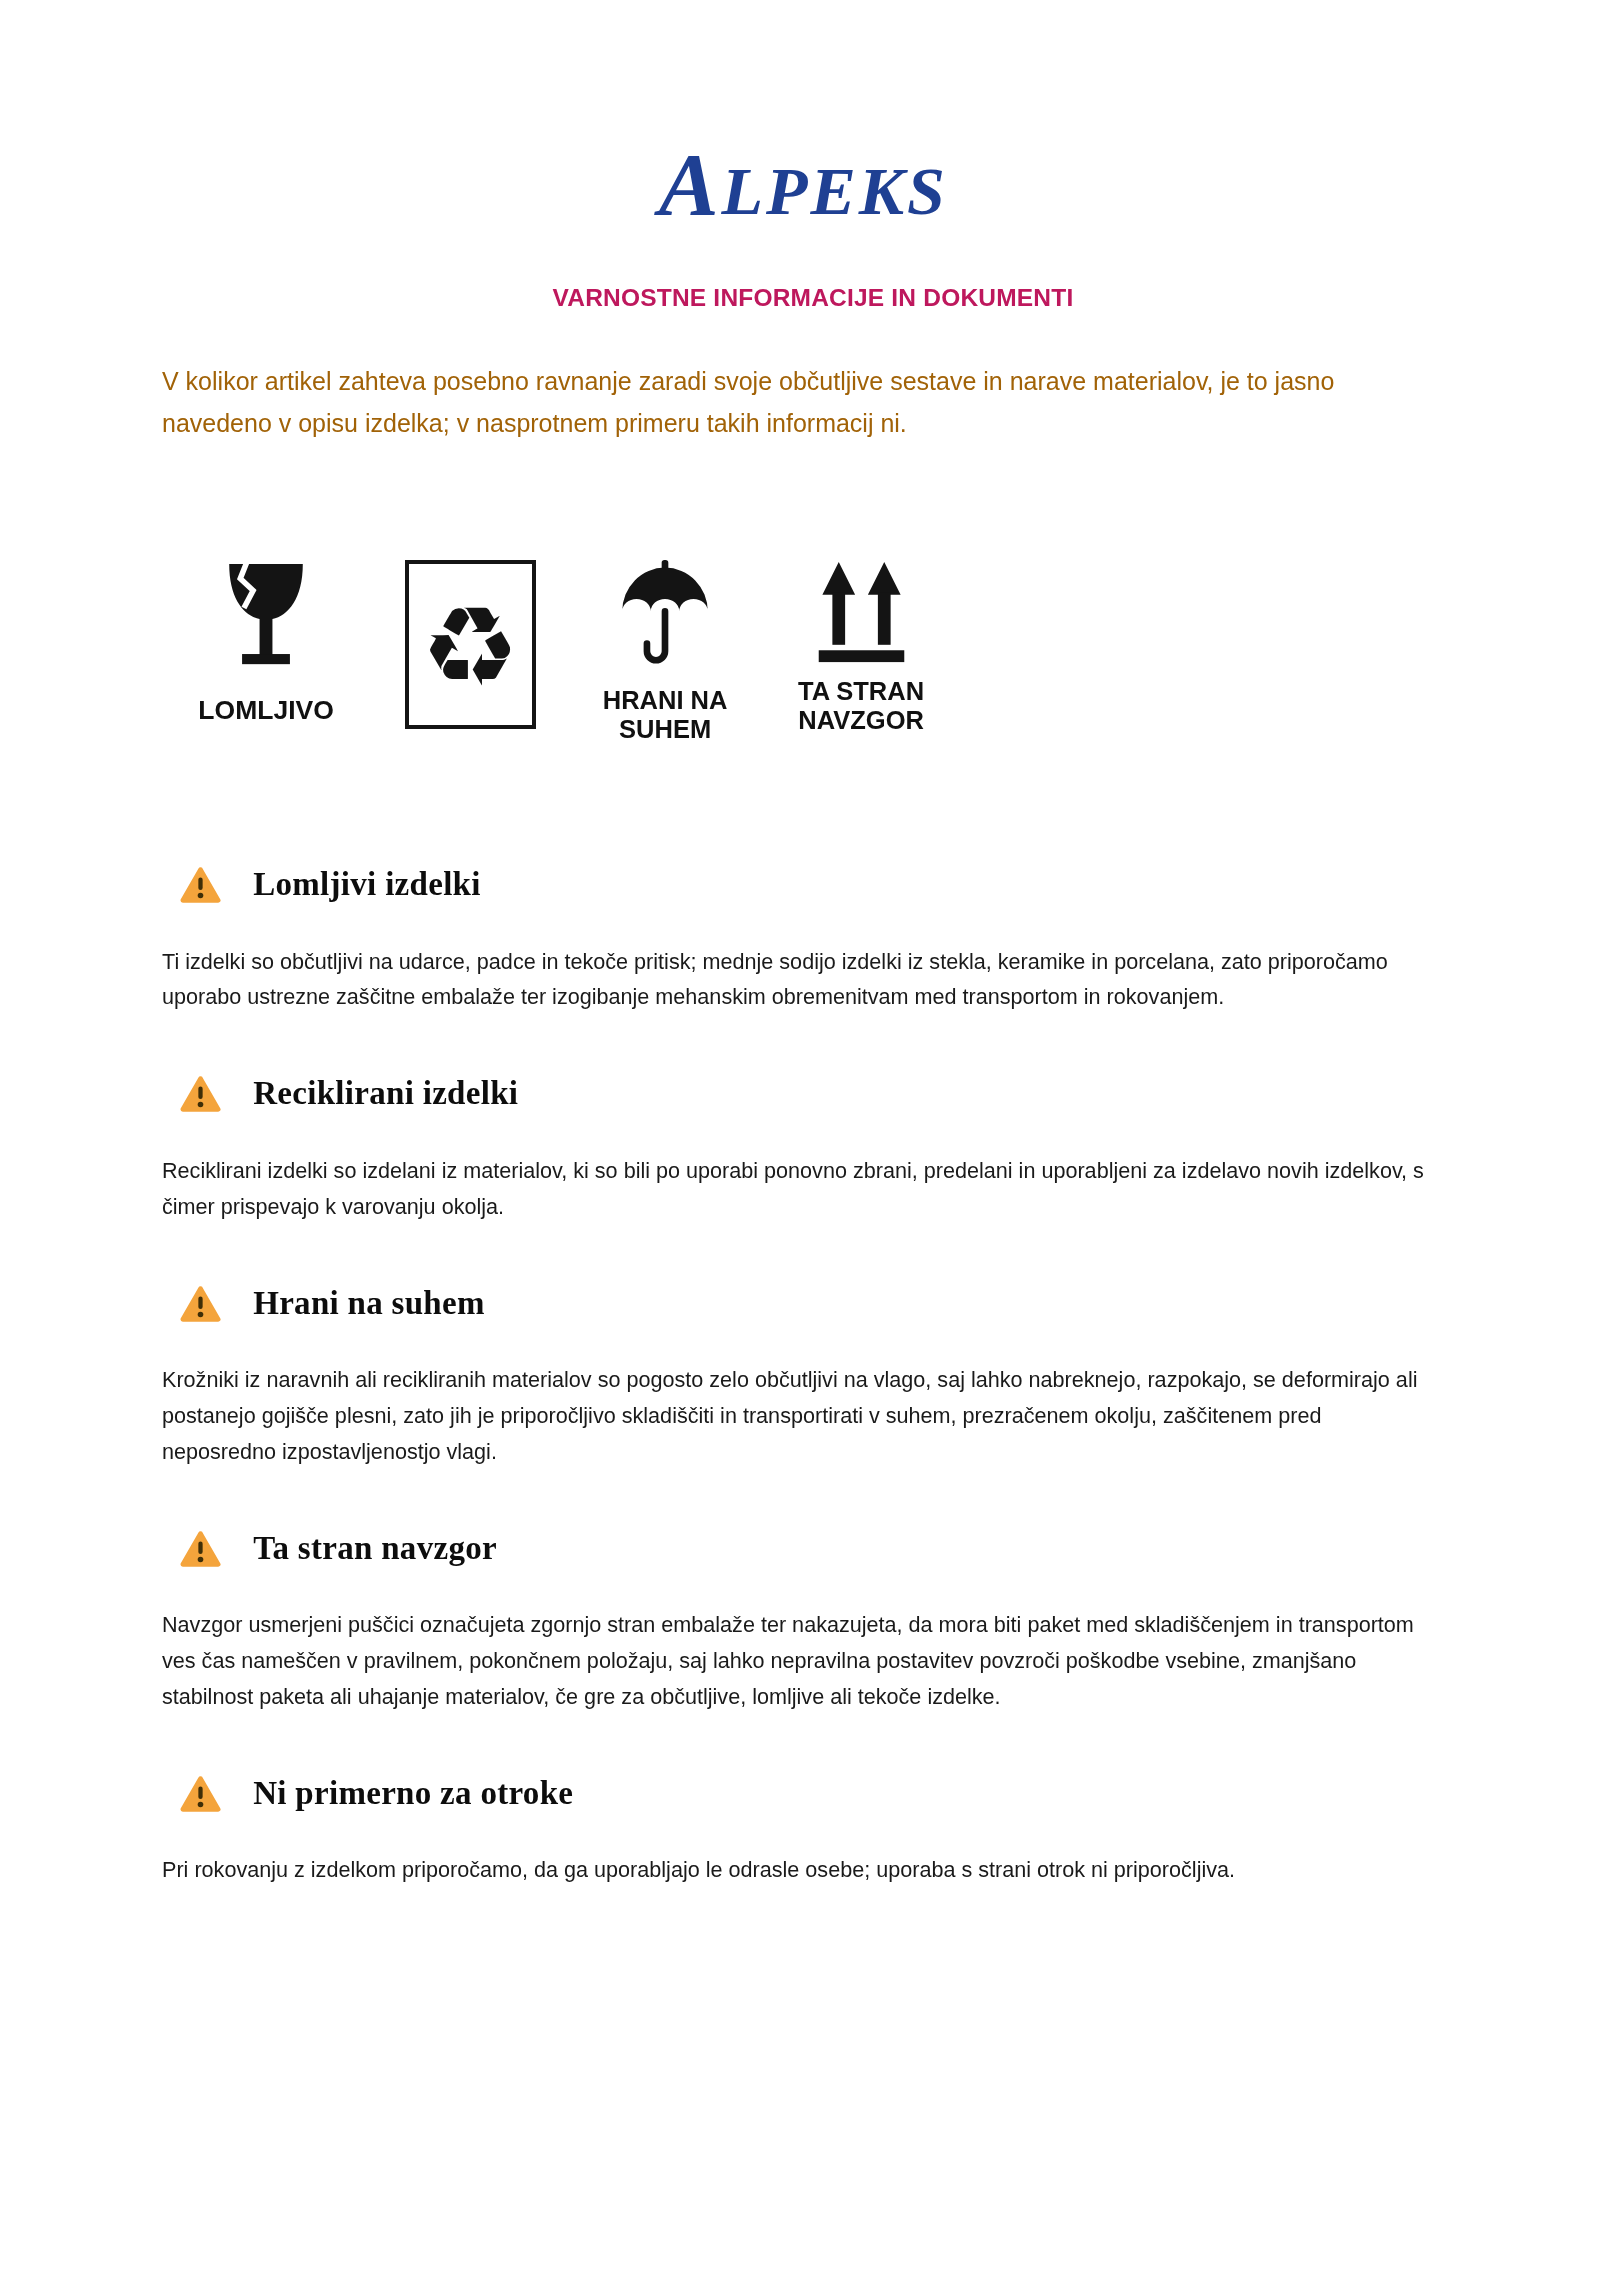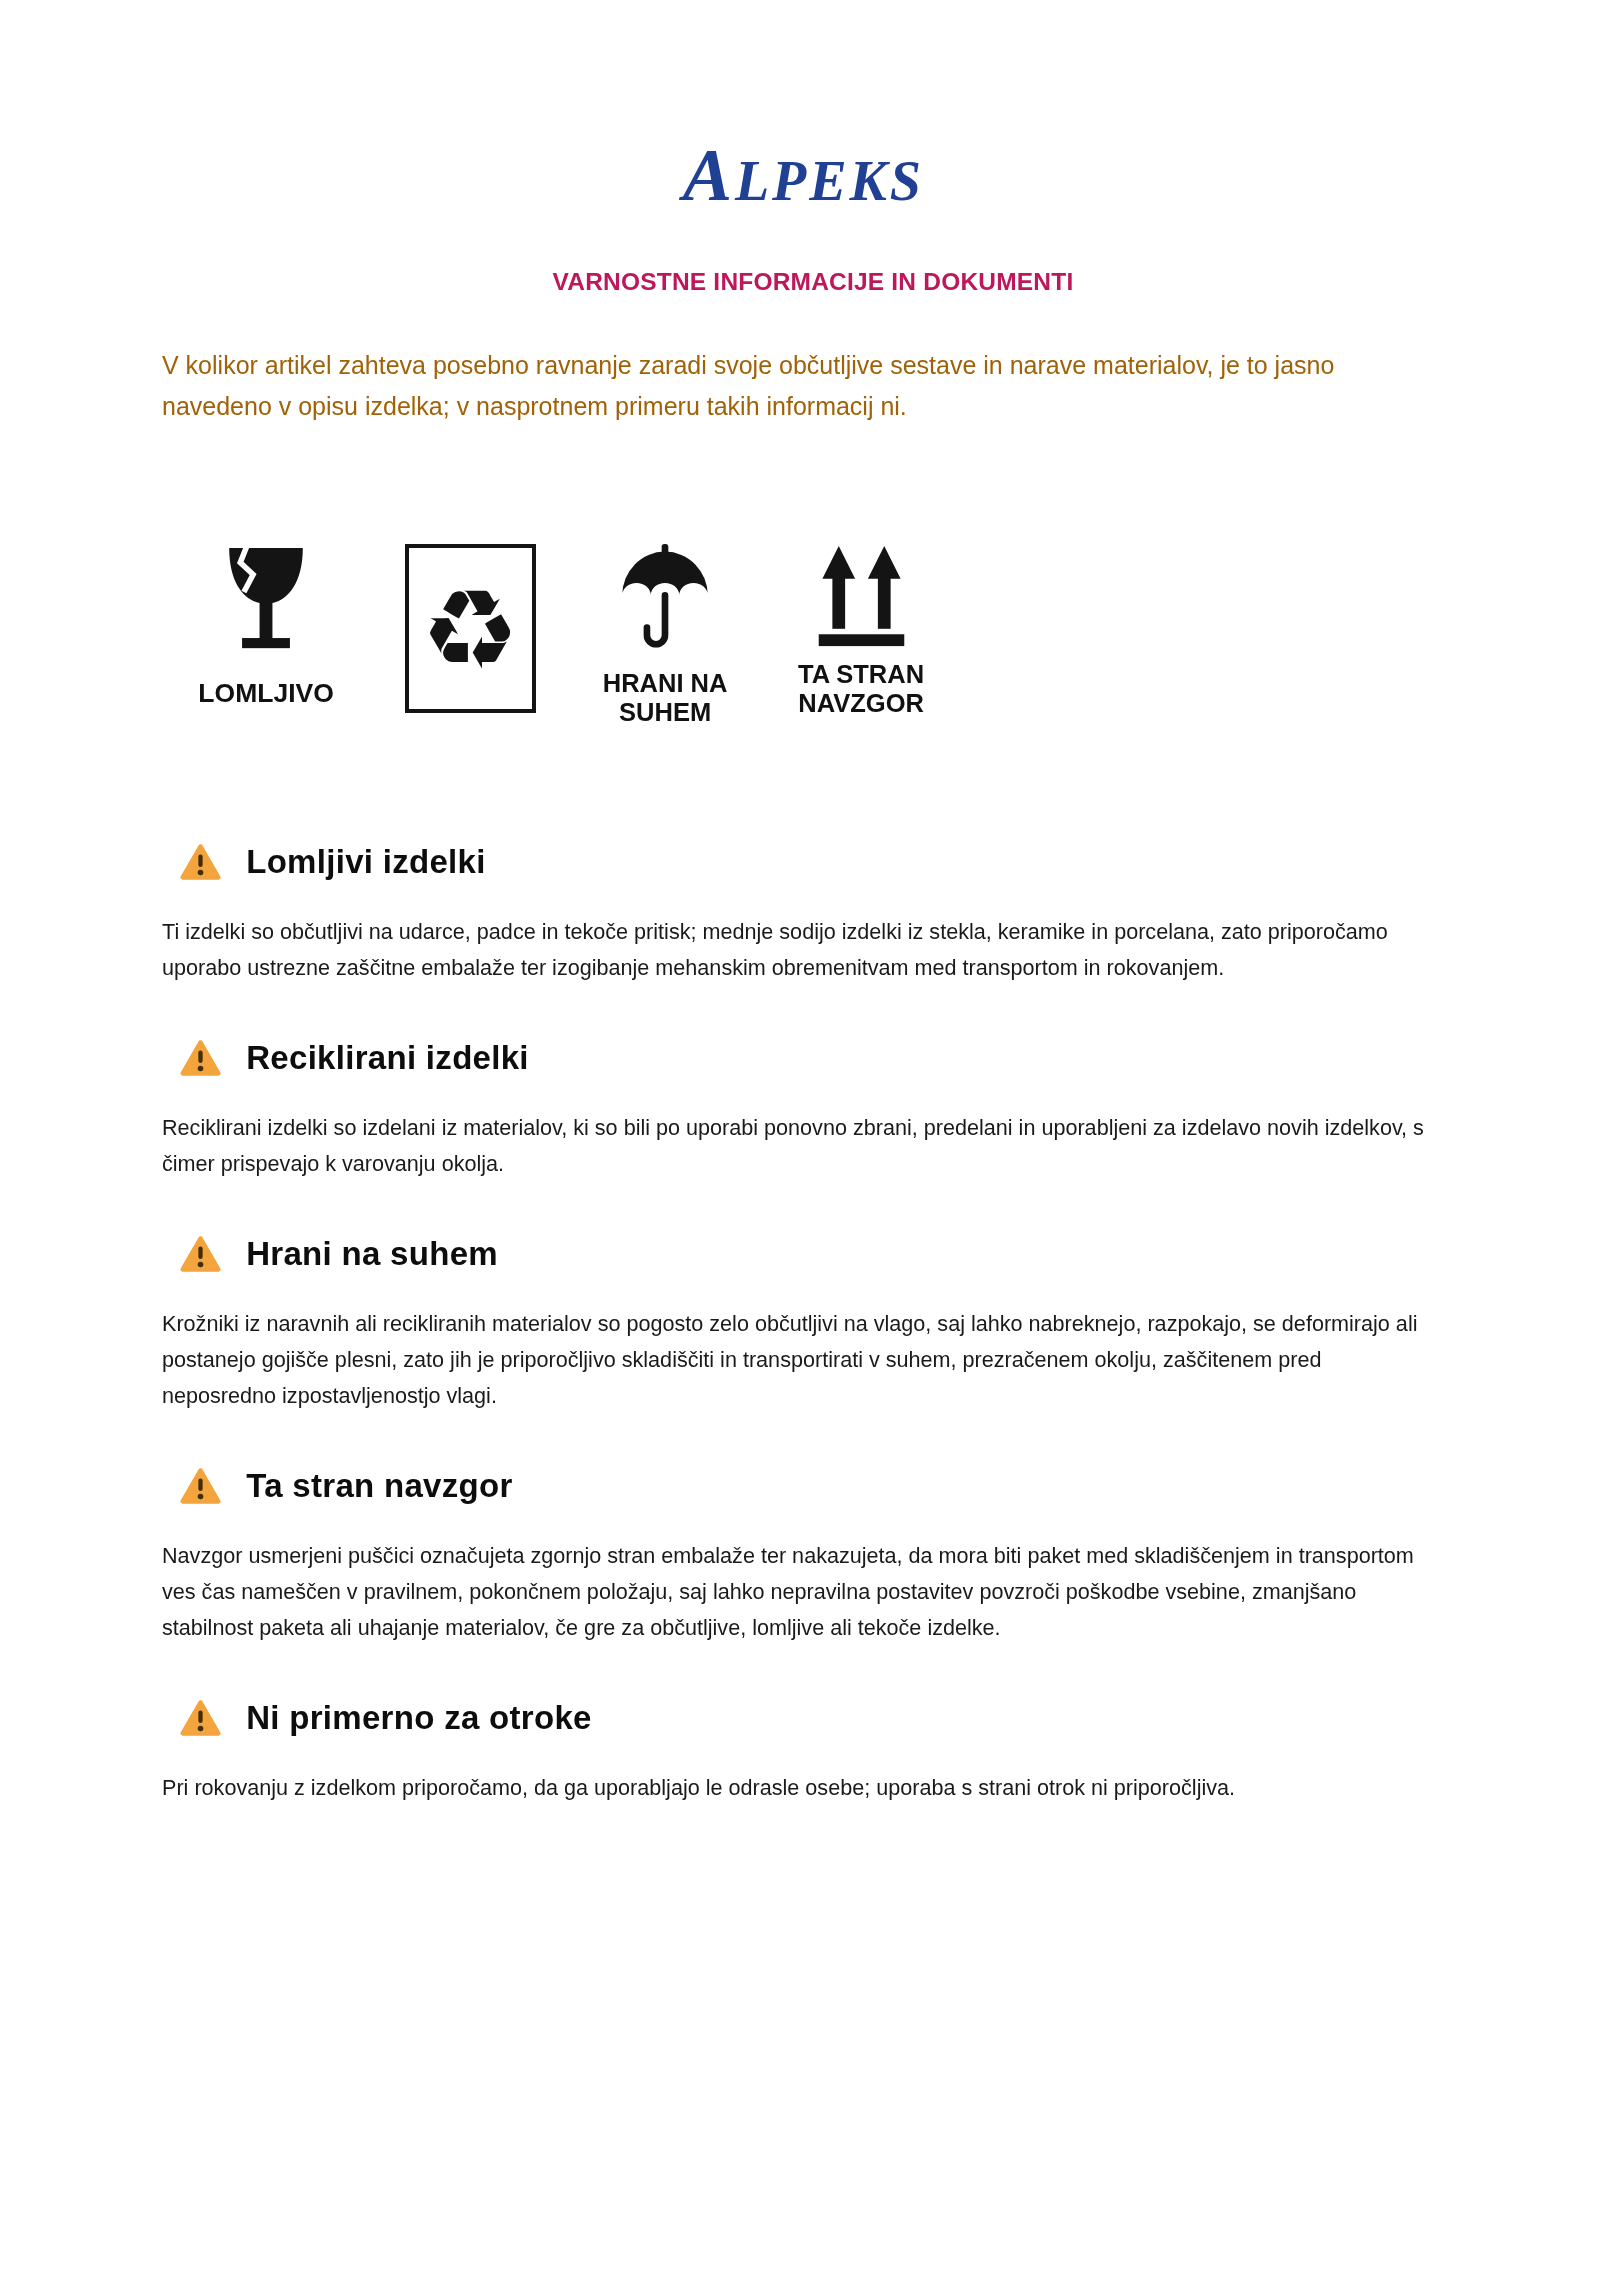--- a/index.html
+++ b/index.html
@@ -13,21 +13,21 @@
   }
   .page {
     padding: 137px 157px 59px 162px;
   }
   
   .logo {
     text-align: center;
     font-family: "Liberation Serif", serif;
     font-style: italic;
     font-weight: 700;
-    font-size: 56px;
+    font-size: 68px;
     letter-spacing: 2.9px;
     color: #1f4093;
     line-height: 1.05;
     margin-right: 19.6px;
   }
   .logo::first-letter { font-size: 1.32em; }
   
   .doc-title {
     text-align: center;
     font-weight: 700;
@@ -89,25 +89,25 @@
   
   .sections { margin-top: 108px; }
   .sec { margin: 0; }
   .sec-head {
     display: flex;
     align-items: center;
     gap: 17.6px;
     margin-left: 17.6px;
   }
   .sec-head h2 {
-    font-family: Liberation Sans, sans-serif;
+    font-family: Liberation Serif, serif;
     font-weight: 700;
     font-size: 33px;
     color: #0d0d0d;
-    margin: 8px;
+    margin: 15px;
     letter-spacing: 0.3px;
     text-align: right;
   }
   .warn-wrap { width: 41px; height: 39px; flex: 0 0 auto; }
   .sec-body {
     font-size: 21.6px;
     line-height: 1.66;
     max-width: 1274px;
     margin: 25.5px 0 45px 0;
     color: #1a1a1a;

